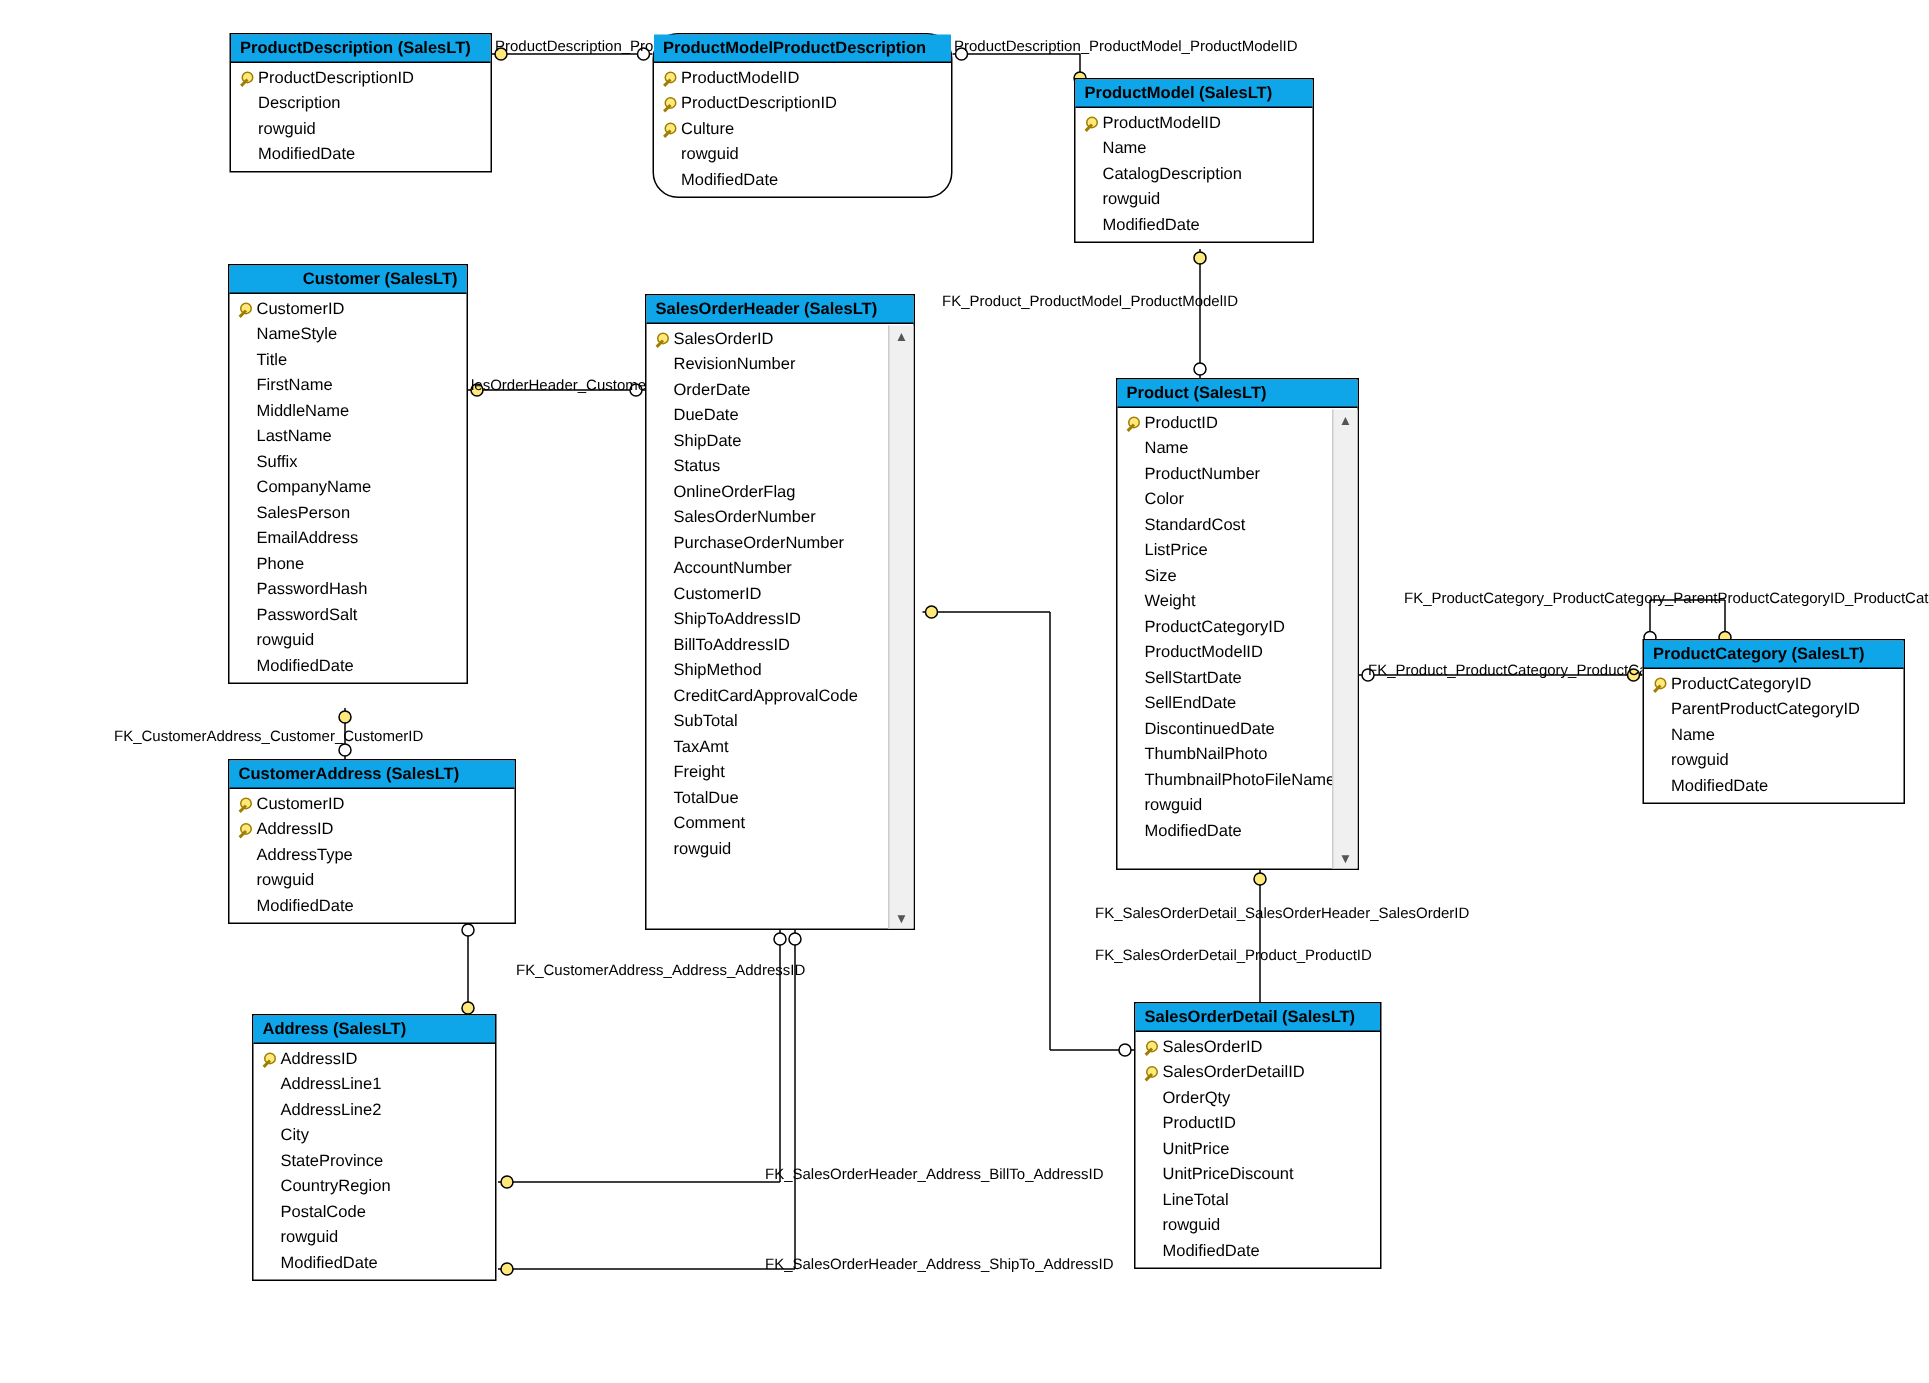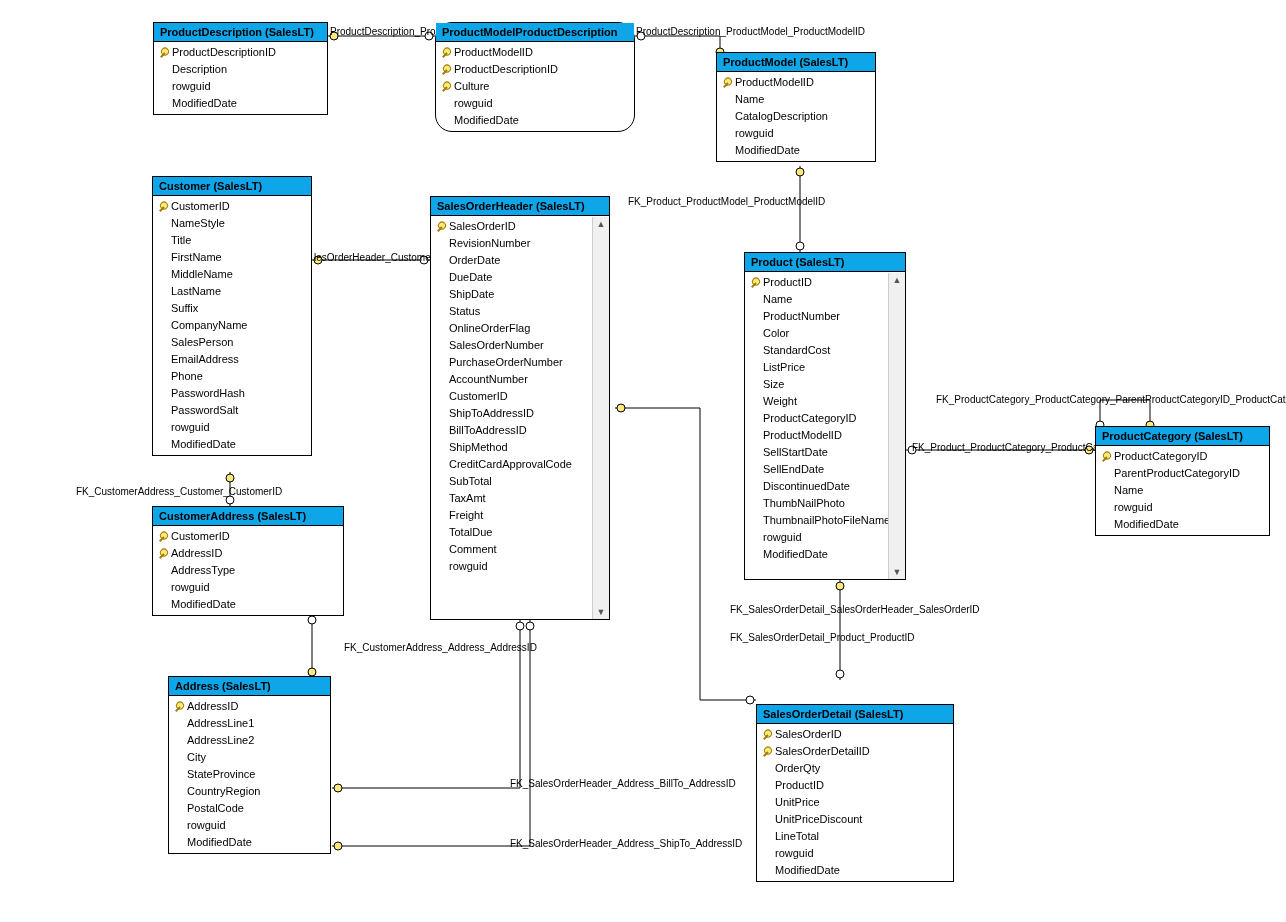--- a/index.html
+++ b/index.html
@@ -264,21 +264,21 @@
         <span class="key-slot"></span>
         <span>rowguid</span>
       </div>
       <div class="erd-row">
         <span class="key-slot"></span>
         <span>ModifiedDate</span>
       </div>
     </div>
 </div>
 
-<div class="erd-table" style="left:152px; top:176px; width:160px;">
+<div class="erd-table" style="left:152px; top:176px; width:160px;text-align:right;">
   <div class="erd-title">Customer (SalesLT)</div>
   <div class="erd-rows">
       <div class="erd-row">
         <span class="key-slot">
           <span class="key-icon"></span>
         </span>
         <span>CustomerID</span>
       </div>
       <div class="erd-row">
         <span class="key-slot"></span>
@@ -610,21 +610,21 @@
         <span class="key-slot"></span>
         <span>rowguid</span>
       </div>
       <div class="erd-row">
         <span class="key-slot"></span>
         <span>ModifiedDate</span>
       </div>
     </div>
 </div>
 
-<div class="erd-table" style="left:756px; top:704px; width:198px;">
+<div class="erd-table" style="left:756px; top:668px; width:165px;">
   <div class="erd-title">SalesOrderDetail (SalesLT)</div>
   <div class="erd-rows">
       <div class="erd-row">
         <span class="key-slot">
           <span class="key-icon"></span>
         </span>
         <span>SalesOrderID</span>
       </div>
       <div class="erd-row">
         <span class="key-slot">

